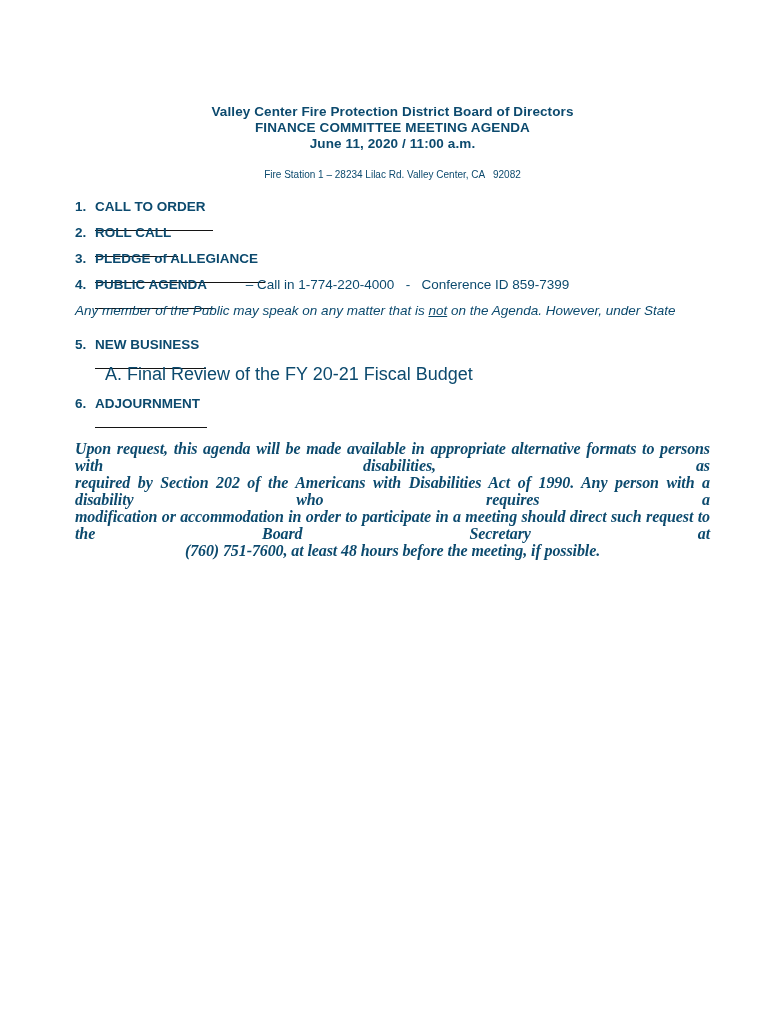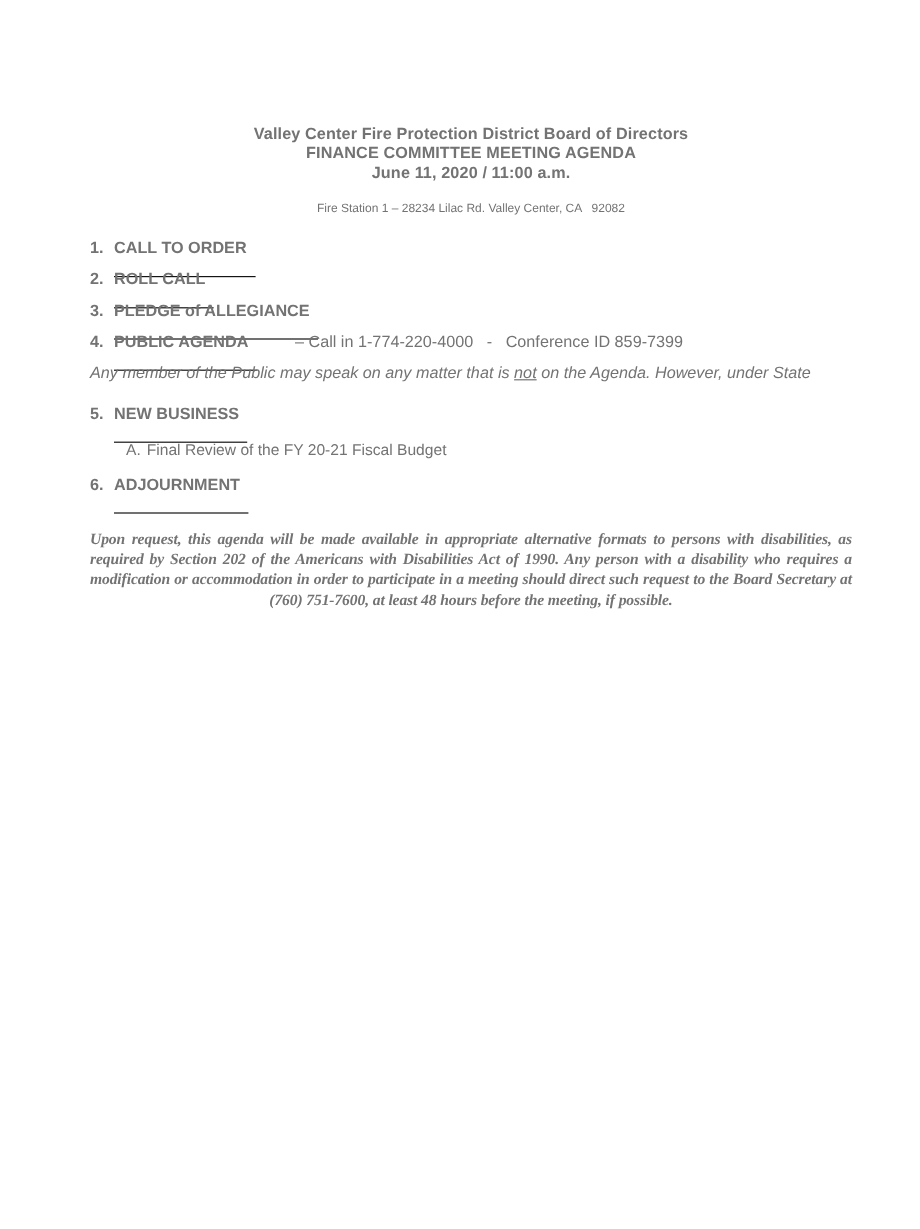--- a/index.html
+++ b/index.html
@@ -1,21 +1,21 @@
 <!DOCTYPE html>
 <html><head>
 <meta charset="utf-8">
 <style>
   * { margin: 0; padding: 0; box-sizing: border-box; }
   html, body { background: #ffffff; }
   .page {
     width: 767px;
     height: 1024px;
     background: #ffffff;
-    color: #737373;
+    color: #0c4a6e;
     font-family: "Liberation Sans", sans-serif;
     padding: 104px 57px 0 75px;
     position: relative;
     overflow: hidden;
   }
   .doc-header {
     text-align: center;
     font-weight: 700;
     font-size: 13.5px;
     line-height: 16px;
@@ -43,32 +43,32 @@
   .item-suffix { font-weight: 400; white-space: pre-wrap; margin-left: 28px; }
   .public-notice {
     font-style: italic;
     font-size: 13.5px;
     line-height: 17.5px;
     margin-top: 1px;
     margin-bottom: 16px;
   }
   .u2 { text-decoration: underline; }
   .sub-item {
-    font-size: 13px;
+    font-size: 18px;
     line-height: 17px;
     margin: 13px 0 12px 30px;
     font-weight: 400;
   }
   .sub-letter { display: inline-block; margin-right: 5px; }
   .ada-notice {
     margin-top: 28px;
     font-family: "Liberation Serif", serif;
     font-weight: 700;
     font-style: italic;
-    font-size: 13px;
+    font-size: 16px;
     line-height: 17px;
     letter-spacing: -0.1px;
   }
   .ada-line { text-align: justify; text-align-last: justify; }
   .ada-line.last { text-align: center; text-align-last: auto; }
 </style>
 </head>
 <body>
 
 <div class="page">

